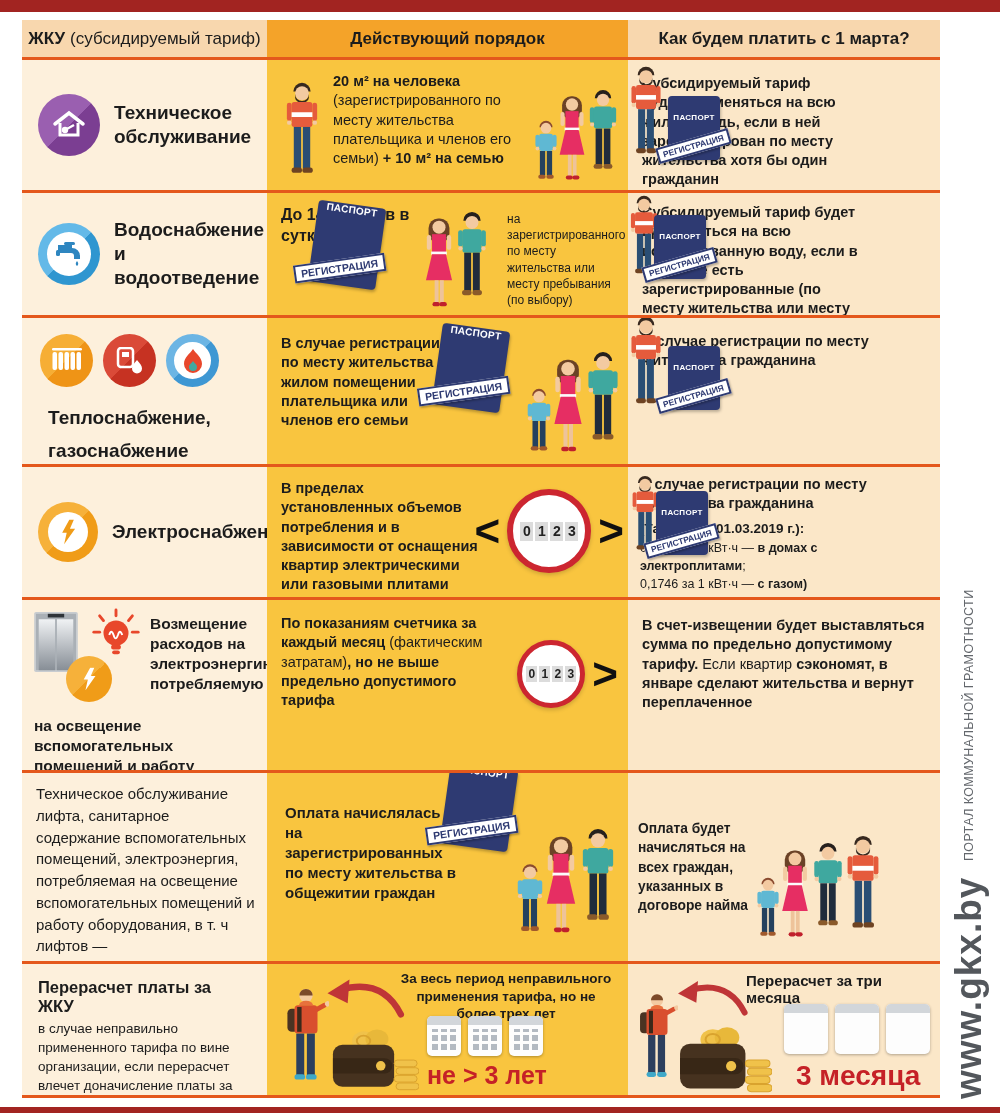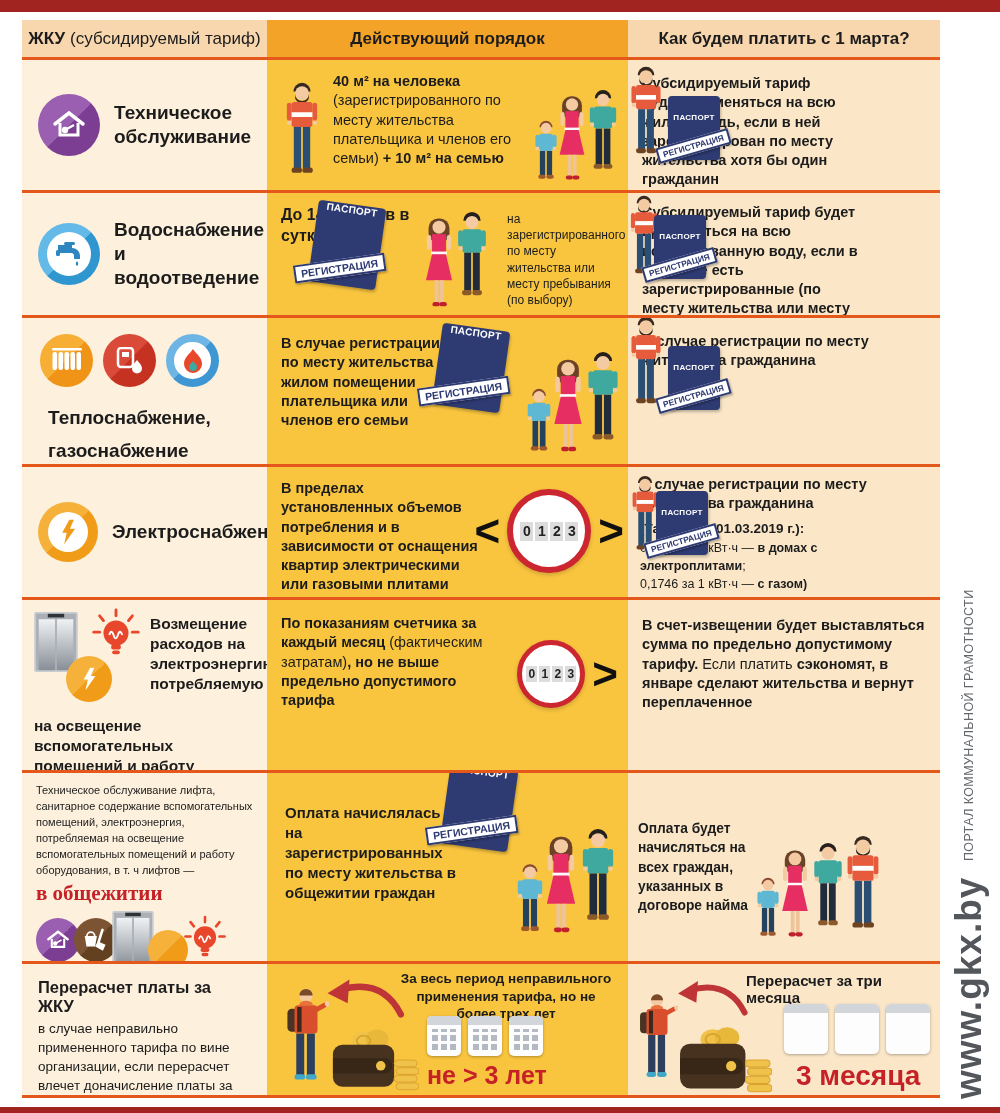--- a/index.html
+++ b/index.html
@@ -264,21 +264,21 @@
               </svg>
           </div>
           <div class="svc-label">Техническое обслуживание</div>
         </div>
       </div>
       <div class="cell c2">
         <svg class="abs" style="left:14px;bottom:6px" width="42" height="102">
             <use href="#man-red"></use>
           </svg>
         <div class="abs midtext" style="left:66px;top:12px;width:182px">
-          <span class="b">40 м² на человека</span>
+          <span class="b">20 м² на человека</span>
           <span class="n">(зарегистрированного по месту жительства плательщика и членов его семьи)</span>
           <span class="b">+ 10 м² на семью</span>
         </div>
         <div class="abs figrow" style="right:6px;bottom:8px">
           <svg width="28" height="62">
               <use href="#boy"></use>
             </svg>
           <svg width="38" height="89">
               <use href="#woman"></use>
             </svg>
@@ -501,31 +501,31 @@
               <span class="digit">2</span>
               <span class="digit">3</span>
             </div>
           </div>
           <span class="angle">&gt;</span>
         </div>
       </div>
       <div class="cell c3">
         <div class="abs midtext" style="left:14px;top:16px;width:284px">
           <span class="b">В счет-извещении будет выставляться сумма по предельно допустимому тарифу.</span>
-          <span class="n">Если платить</span>
+          <span class="n">Если квартир</span>
           <span class="b">сэкономят, в январе сделают жительства и вернут переплаченное</span>
         </div>
       </div>
     </div>
     <div class="divider"></div>
 
     <div class="row" style="height:188px">
       <div class="cell c1">
         <div style="padding:10px 12px 0 14px">
-          <div class="smalltext" style="font-size:11px;line-height:1.45">Техническое обслуживание лифта, санитарное содержание вспомогательных помещений, электроэнергия, потребляемая на освещение вспомогательных помещений и работу оборудования, в т. ч лифтов —</div>
+          <div class="smalltext" style="font-size:15px;line-height:1.45">Техническое обслуживание лифта, санитарное содержание вспомогательных помещений, электроэнергия, потребляемая на освещение вспомогательных помещений и работу оборудования, в т. ч лифтов —</div>
           <div class="red-big">в общежитии</div>
           <div class="r6icons">
             <div class="circ ic-purple" style="width:44px;height:44px">
               <svg width="24" height="22" viewBox="0 0 34 32">
                   <path d="M3 15 L17 4 L31 15" fill="none" stroke="#fff" stroke-width="3.5" stroke-linecap="round"></path>
                   <path d="M8 14 v12 h18 v-12" fill="none" stroke="#fff" stroke-width="3"></path>
                   <circle cx="13" cy="21" r="3.2" fill="#fff"></circle>
                   <path d="M13 21 l9 -5" stroke="#fff" stroke-width="2.5"></path>
                 </svg>
             </div>

